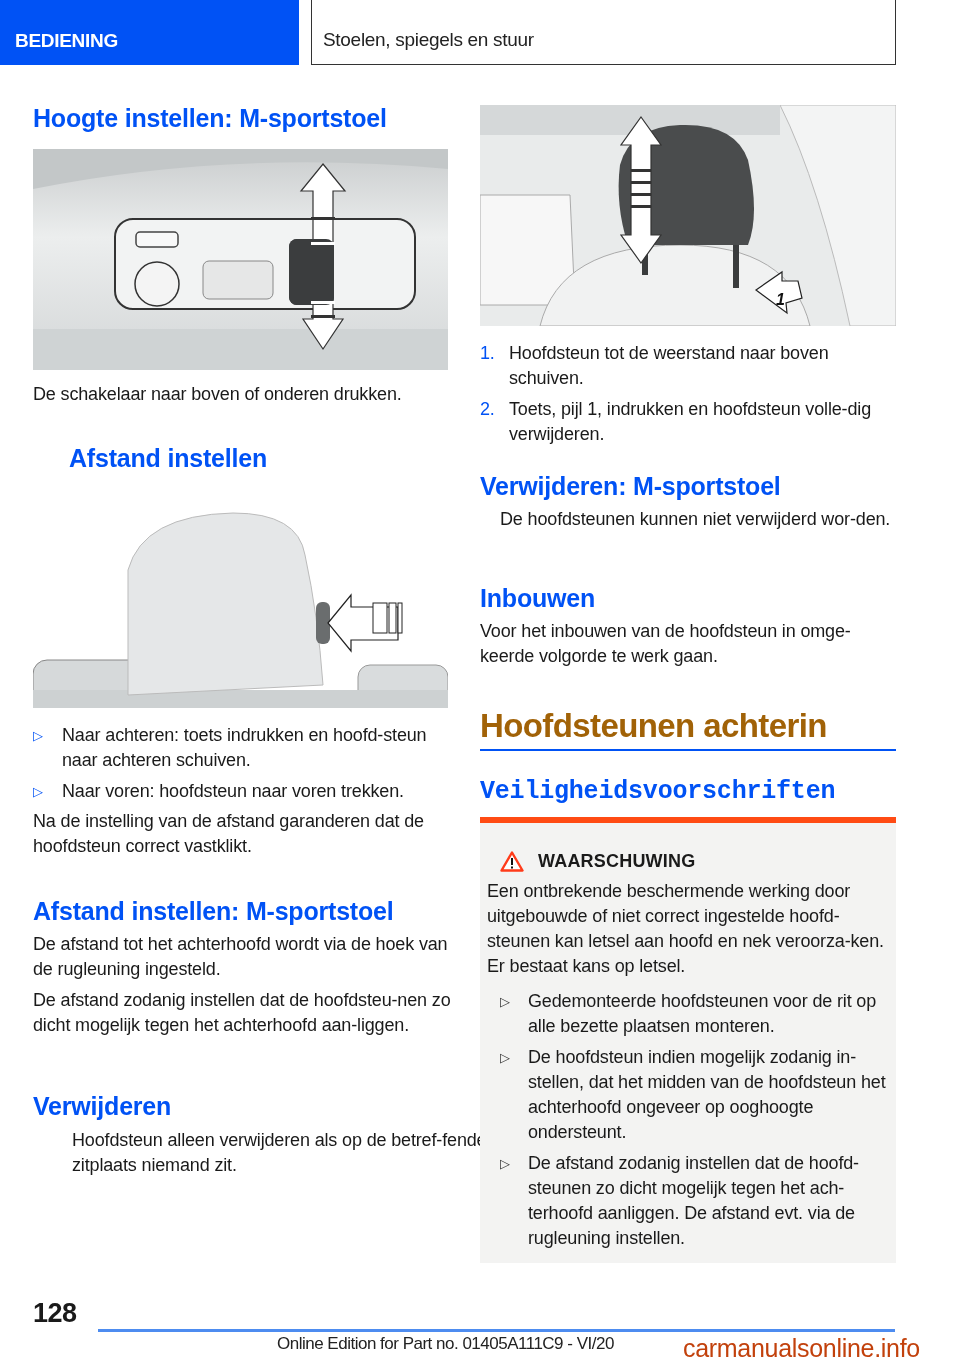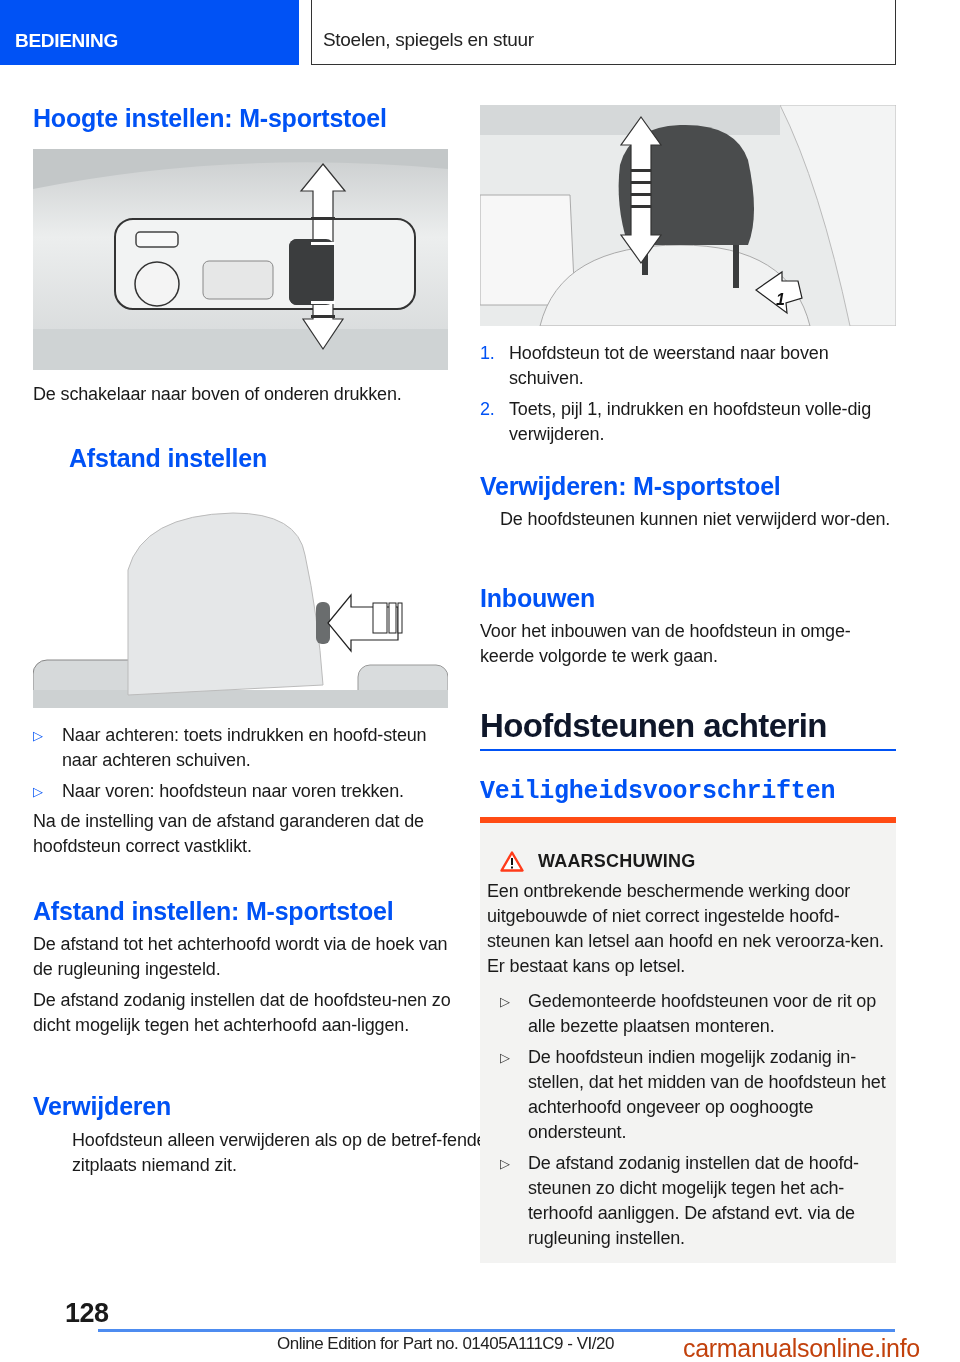--- a/index.html
+++ b/index.html
@@ -14,21 +14,21 @@
     padding: 30px 0 0 15px;
   }
   .hdr-chapter {
     position: absolute; left: 311px; top: -2px; width: 585px; height: 67px;
     border: 1.5px solid #333; border-top: none; background: #fff;
     font-size: 19px; letter-spacing: -0.3px; color: #222;
     padding: 31px 0 0 11px;
   }
 
   .h2 { color: #0052f5; font-weight: bold; font-size: 25px; letter-spacing: -0.2px; position: absolute; white-space: nowrap; }
-  .h1 { color: #0f172a; font-weight: bold; font-size: 33px; letter-spacing: -0.6px; position: absolute; white-space: nowrap; }
+  .h1 { color: #a16207; font-weight: bold; font-size: 33px; letter-spacing: -0.6px; position: absolute; white-space: nowrap; }
   .p { font-size: 18px; line-height: 25px; color: #1a1a1a; position: absolute; letter-spacing: -0.15px; }
 
   .figure { position: absolute; overflow: hidden; background: #d9dcdd; }
 
   .bullet-list { position: absolute; list-style: none; }
   .bullet-list li { position: relative; padding-left: 29px; font-size: 18px; line-height: 25px; margin-bottom: 6px; letter-spacing: -0.15px; }
   .bullet-list li .tri { position: absolute; left: 0; top: 0; font-size: 13px; color: #0052f5; }
   .bullet-list.dark li .tri { color: #333; }
   .bullet-list.dark li { padding-left: 41px; }
   .bullet-list.dark li .tri { left: 13px; }
@@ -40,21 +40,21 @@
   .rule-blue { position: absolute; height: 2px; background: #0052f5; }
 
   .warn {
     position: absolute; left: 480px; top: 817px; width: 416px; height: 446px;
     background: #f3f3f2; border-top: 6px solid #ff4b14;
   }
   .warn-title { position: absolute; left: 20px; top: 28px; font-size: 18px; font-weight: bold; letter-spacing: 0.2px; display: flex; align-items: flex-end; }
   .warn-title svg { margin-right: 14px; }
   .warn-body { position: absolute; left: 7px; top: 56px; width: 402px; font-size: 18px; line-height: 25px; letter-spacing: -0.15px; }
 
-  .page-num { position: absolute; left: 33px; top: 1298px; font-size: 27px; font-weight: bold; letter-spacing: -0.5px; margin-left: 32px; }
+  .page-num { position: absolute; left: 33px; top: 1298px; font-size: 27px; font-weight: bold; letter-spacing: -0.5px; }
   .footer-rule { position: absolute; left: 98px; top: 1329px; width: 797px; height: 3px; background: #4d8cf0; }
   .footer-text { position: absolute; left: 277px; top: 1334px; font-size: 17px; color: #222; letter-spacing: -0.5px; white-space: nowrap; }
   .watermark { position: absolute; left: 683px; top: 1334px; font-size: 25px; color: #c2410c; letter-spacing: -0.3px; white-space: nowrap; }
 </style>
 </head>
 <body>
 
 <div class="hdr-section">BEDIENING</div>
 <div class="hdr-chapter">Stoelen, spiegels en stuur</div>
 

